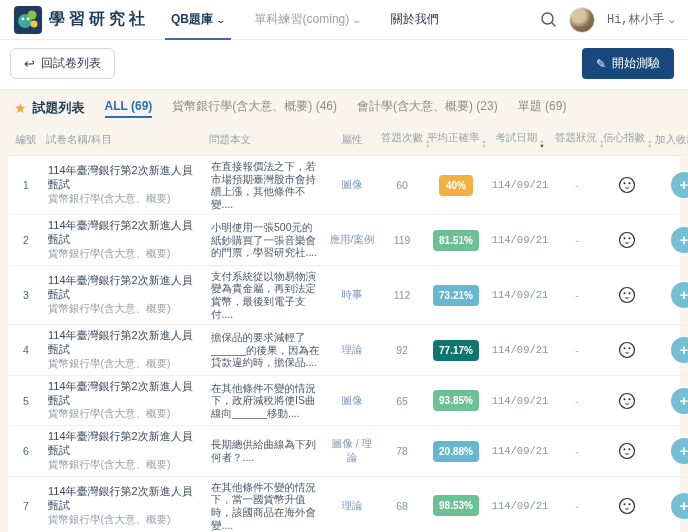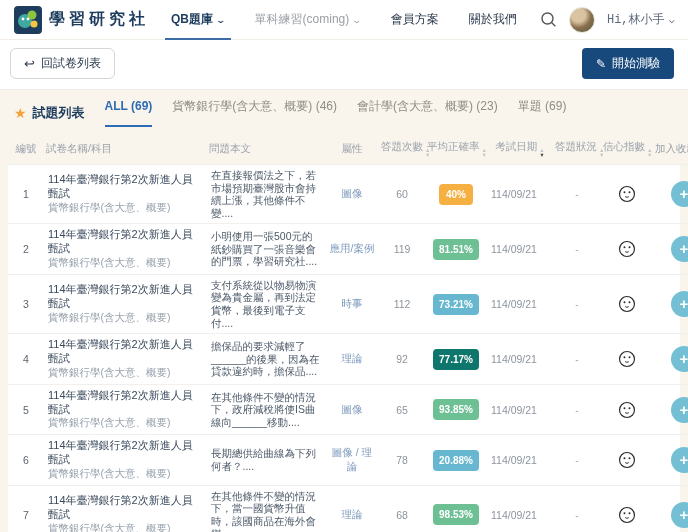--- a/index.html
+++ b/index.html
@@ -37,21 +37,21 @@
   .start-btn { background:#17497c; border:none; border-radius:4px; color:#fff;
                padding:7px 14px; font-size:12px; cursor:pointer;
                display:flex; align-items:center; gap:6px; margin-right:4px; }
   .pencil { font-size:12px; line-height:1; }
 
   
   .tabs-bar { display:flex; align-items:center; gap:20px; padding:8px 14px 6px 14px; }
   .tabs-title { display:flex; align-items:center; gap:6px; font-size:13px;
                 font-weight:bold; color:#1d3c5e; }
   .star { color:#f2a33c; font-size:14px; line-height:1; }
-  .tab { font-size:12px; color:#8e8e86; padding-bottom:12px; cursor:pointer; white-space:nowrap; }
+  .tab { font-size:12px; color:#8e8e86; padding-bottom:3px; cursor:pointer; white-space:nowrap; }
   .tab.active { color:#2e6cb5; font-weight:bold; border-bottom:2px solid #2e6cb5; }
 
   
   .table-wrap { margin:0 8px; background:#fff; }
   table { width:100%; border-collapse:collapse; table-layout:fixed; }
   thead th { font-size:10.5px; font-weight:normal; color:#9ba3ae; background:#faf5ec;
              padding:7px 2px; text-align:center; white-space:nowrap; }
   thead th.left { text-align:left; }
   .sort { display:inline-flex; flex-direction:column; margin-left:2px;
           vertical-align:-2px; cursor:pointer; }
@@ -62,21 +62,21 @@
              font-size:10.5px; color:#4d5a68; }
   .cell-no { text-align:center; color:#5a6470; }
   .exam { font-size:11px; color:#3a4a5c; line-height:1.25; }
   .subject { font-size:10.5px; color:#98a2ad; margin-top:0; }
   .cell-q { line-height:1.2; }
   .cell-attr { text-align:center; color:#7f9bbd; }
   .cell-attempts { text-align:center; color:#8d949e; }
   .cell-rate { text-align:center; }
   .badge { display:inline-block; min-width:34px; padding:5px 6px; border-radius:4px;
            color:#fff; font-weight:bold; font-size:10px;text-align:center; }
-  .cell-date { color:#8d949e; }
+  .cell-date { text-align:center; color:#8d949e;font-family:Liberation Mono, monospace; }
   .cell-status { text-align:center; color:#aaa; }
   .cell-conf { text-align:center; }
   .cell-fav { text-align:center; }
   .fav-btn { width:26px; height:26px; border-radius:50%; background:#74bfd3; border:none;
              color:#fff; font-size:15px; font-weight:bold; line-height:24px; cursor:pointer; }
   .smiley { vertical-align:middle; cursor:pointer; }
 </style>
 </head>
 <body>
 
@@ -95,23 +95,20 @@
   <nav class="nav">
     <div class="nav-item active">
       <span>QB題庫</span>
       <span class="caret">⌄</span>
     </div>
     <div class="nav-item muted">
       <span>單科練習(coming)</span>
       <span class="caret">⌄</span>
     </div>
     <div class="nav-item">
-      <span>會員方案</span>
-    </div>
-    <div class="nav-item">
       <span>關於我們</span>
     </div>
   </nav>
   <div class="nav-right">
     <button class="search-btn">
       <svg width="17" height="17" viewBox="0 0 17 17">
         <circle cx="7.5" cy="7.5" r="5.5" fill="none" stroke="#555" stroke-width="1.4"></circle>
         <line x1="11.8" y1="11.8" x2="15.3" y2="15.3" stroke="#555" stroke-width="1.4"></line>
       </svg>
     </button>

